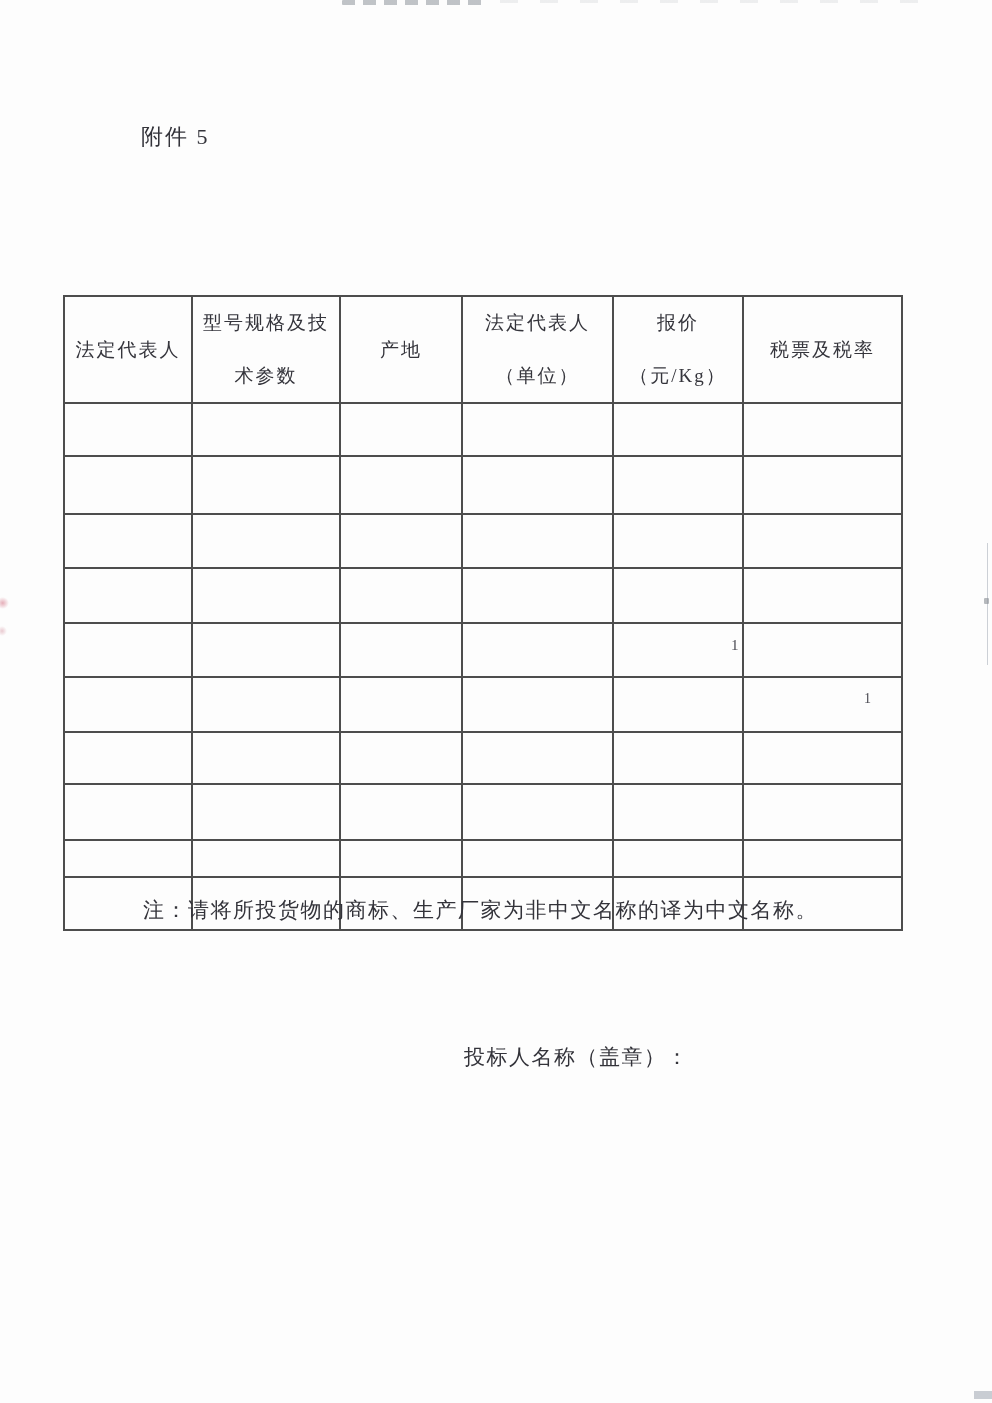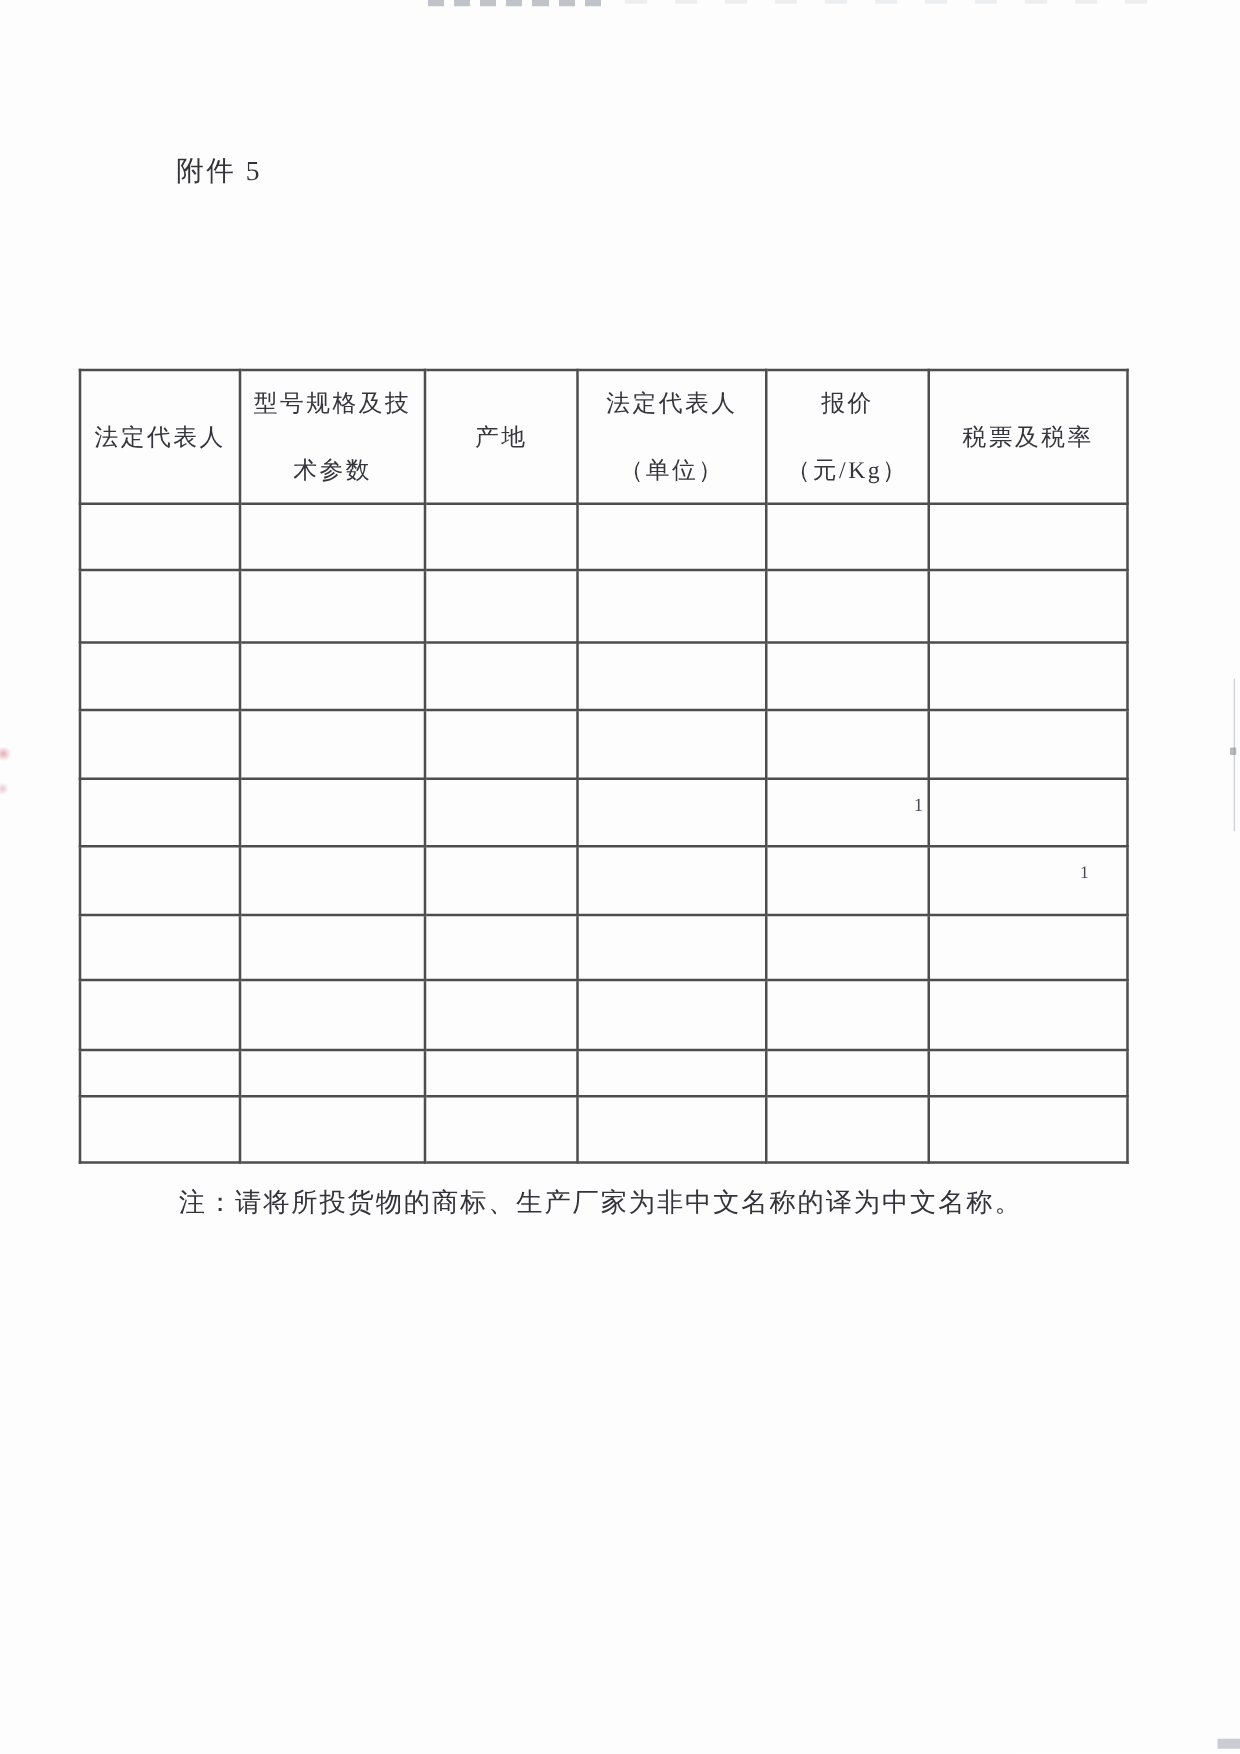--- a/index.html
+++ b/index.html
@@ -59,21 +59,21 @@
   .doc-title {
     position:absolute; left:417px; top:184px;
     font-size:30px; font-weight:bold; letter-spacing:7px;
     color:#2c2c33;
   }
   .project-label {
     position:absolute; left:143px; top:235px;
     font-size:26px; letter-spacing:14px;
   }
   .note-line {
-    position:absolute; left:143px; top:948px;
+    position:absolute; left:143px; top:896px;
     font-size:21px; letter-spacing:1.5px;
   }
   .sig-bidder {
     position:absolute; left:464px; top:1043px;
     font-size:21px; letter-spacing:1.5px;
   }
   .sig-legal {
     position:absolute; left:227px; top:1143px;
     font-size:21px; letter-spacing:1.5px;
   }
@@ -252,14 +252,15 @@
           <td></td>
           <td></td>
           <td></td>
           <td></td>
         </tr>
       </tbody>
   </table>
 
   <div class="note-line">注：请将所投货物的商标、生产厂家为非中文名称的译为中文名称。</div>
 
+  <div class="sig-bidder">投标人名称（盖章）：</div>
 
 </div>
 
 </body></html>

